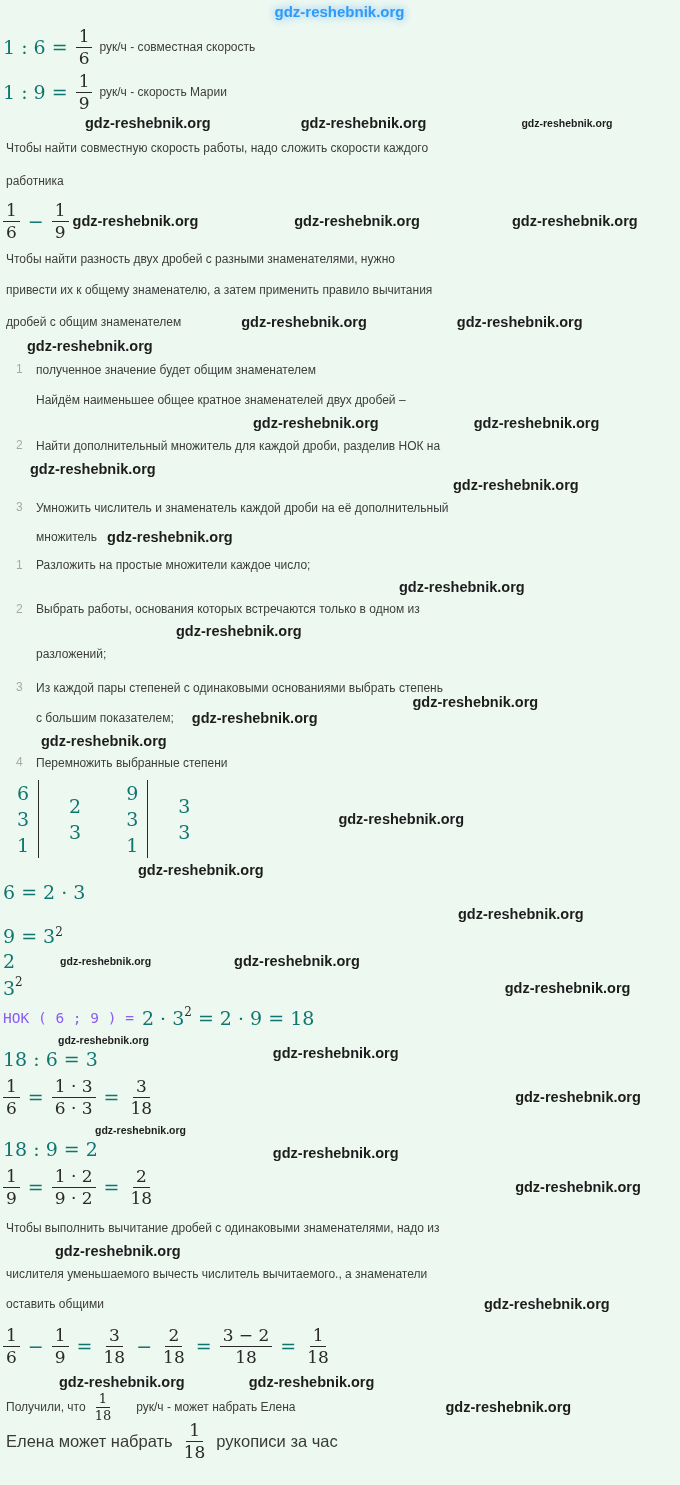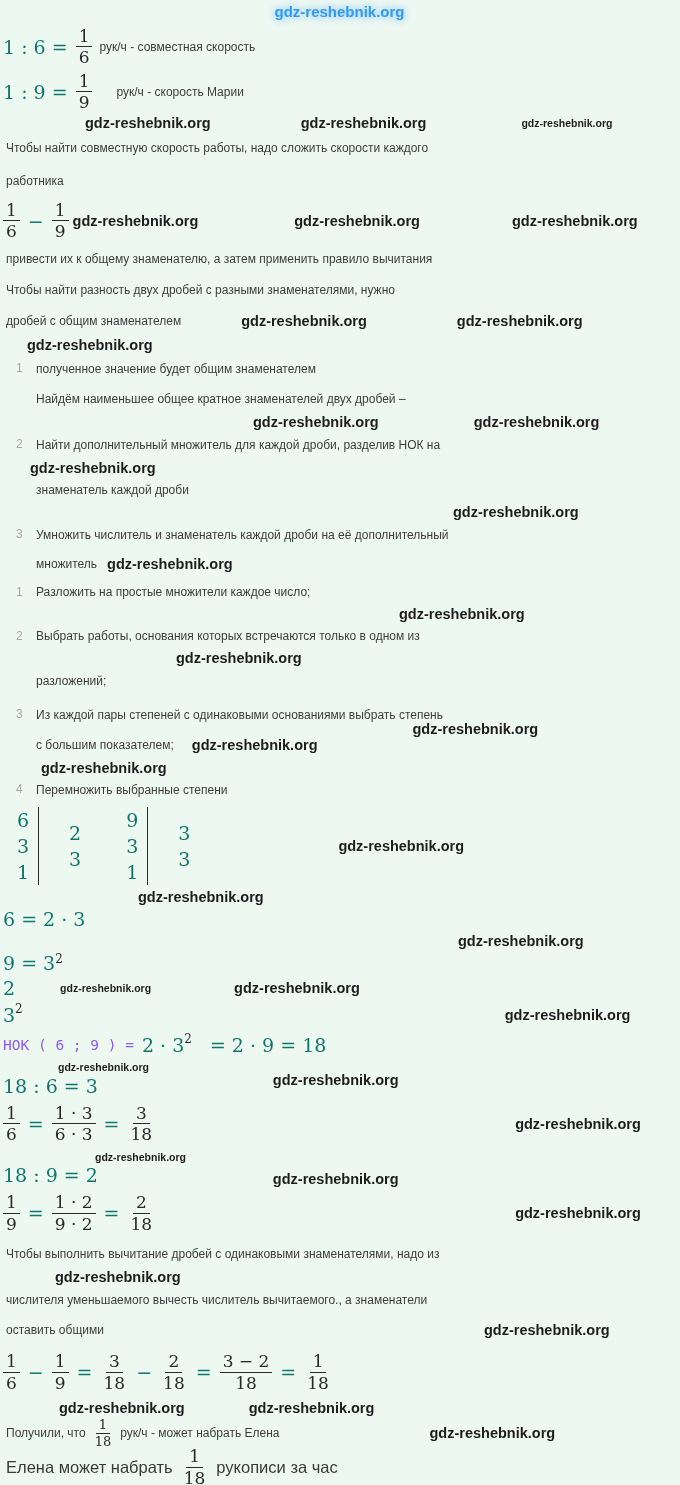--- a/index.html
+++ b/index.html
@@ -48,21 +48,21 @@
     </span>
     <span class="txt" style="margin-left:7px">рук/ч - совместная скорость</span>
   </div>
 
   <div class="row" style="height:44px">
     <span class="math">1 : 9 =</span>
     <span class="frac f17" style="margin-left:8px">
       <span class="num">1</span>
       <span class="den">9</span>
     </span>
-    <span class="txt" style="margin-left:24px">рук/ч - скорость Марии</span>
+    <span class="txt" style="margin-left:7px">рук/ч - скорость Марии</span>
   </div>
 
   <div class="row" style="height:18px">
     <span class="wm" style="margin-left:82px">gdz-reshebnik.org</span>
     <span class="wm" style="margin-left:90px">gdz-reshebnik.org</span>
     <span class="wm-sm" style="margin-left:95px">gdz-reshebnik.org</span>
   </div>
 
   <div class="txt lh33" style="padding-left:3px">Чтобы найти совместную скорость работы, надо сложить скорости каждого</div>
   <div class="txt lh33" style="padding-left:3px">работника</div>
@@ -75,22 +75,22 @@
     <span class="math op">−</span>
     <span class="frac f17">
       <span class="num">1</span>
       <span class="den">9</span>
     </span>
     <span class="wm" style="margin-left:4px">gdz-reshebnik.org</span>
     <span class="wm" style="margin-left:96px">gdz-reshebnik.org</span>
     <span class="wm" style="margin-left:92px">gdz-reshebnik.org</span>
   </div>
 
+  <div class="txt lh31" style="padding-left:3px">Чтобы найти разность двух дробей с разными знаменателями, нужно</div>
   <div class="txt lh31" style="padding-left:3px">привести их к общему знаменателю, а затем применить правило вычитания</div>
-  <div class="txt lh31" style="padding-left:3px">Чтобы найти разность двух дробей с разными знаменателями, нужно</div>
   <div class="row" style="height:31px;padding-left:3px">
     <span class="txt">дробей с общим знаменателем</span>
     <span class="wm" style="margin-left:60px">gdz-reshebnik.org</span>
     <span class="wm" style="margin-left:90px">gdz-reshebnik.org</span>
   </div>
 
   <div class="row" style="height:18px">
     <span class="wm" style="margin-left:24px">gdz-reshebnik.org</span>
   </div>
 
@@ -105,21 +105,20 @@
     <span class="wm" style="margin-left:250px">gdz-reshebnik.org</span>
     <span class="wm" style="margin-left:95px">gdz-reshebnik.org</span>
   </div>
   <div class="li">
     <span class="ln">2</span>
     <div class="libody">
       <div class="txt lh30">Найти дополнительный множитель для каждой дроби, разделив НОК на</div>
       <div class="row" style="height:16px">
         <span class="wm" style="margin-left:-6px">gdz-reshebnik.org</span>
       </div>
-      <div class="txt lh28">знаменатель каждой дроби</div>
     </div>
   </div>
   <div class="row" style="height:16px">
     <span class="wm" style="margin-left:450px">gdz-reshebnik.org</span>
   </div>
   <div class="li">
     <span class="ln">3</span>
     <div class="libody">
       <div class="txt lh30">Умножить числитель и знаменатель каждой дроби на её дополнительный</div>
       <div class="row" style="height:28px">
@@ -221,21 +220,21 @@
   <div class="row" style="height:30px">
     <span class="math">3</span>
     <span class="sup">2</span>
     <span class="wm" style="margin-left:482px">gdz-reshebnik.org</span>
   </div>
 
   <div class="row" style="height:30px">
     <span class="mono">НОК ( 6 ; 9 ) =</span>
     <span class="math" style="margin-left:8px">2 · 3</span>
     <span class="sup">2</span>
-    <span class="math" style="margin-left:18px">= 2 · 9 = 18</span>
+    <span class="math" style="margin-left:6px">= 2 · 9 = 18</span>
   </div>
   <div class="row" style="height:14px">
     <span class="wm-sm" style="margin-left:55px">gdz-reshebnik.org</span>
   </div>
 
   <div class="row" style="height:24px">
     <span class="math">18 : 6 = 3</span>
     <span class="wm" style="margin-left:175px;transform:translateY(-6px)">gdz-reshebnik.org</span>
   </div>
 
@@ -329,21 +328,21 @@
     <span class="wm" style="margin-left:56px">gdz-reshebnik.org</span>
     <span class="wm" style="margin-left:64px">gdz-reshebnik.org</span>
   </div>
 
   <div class="row" style="height:32px;padding-left:3px">
     <span class="txt">Получили, что</span>
     <span class="frac f14" style="margin-left:6px">
       <span class="num">1</span>
       <span class="den">18</span>
     </span>
-    <span class="txt" style="margin-left:6px">рук/ч - может набрать Елена</span>
+    <span class="txt" style="margin-left:22px">рук/ч - может набрать Елена</span>
     <span class="wm" style="margin-left:150px">gdz-reshebnik.org</span>
   </div>
 
   <div class="row" style="height:36px;padding-left:3px">
     <span class="txt-big">Елена может набрать</span>
     <span class="frac f17" style="margin-left:8px">
       <span class="num">1</span>
       <span class="den">18</span>
     </span>
     <span class="txt-big" style="margin-left:8px">рукописи за час</span>

